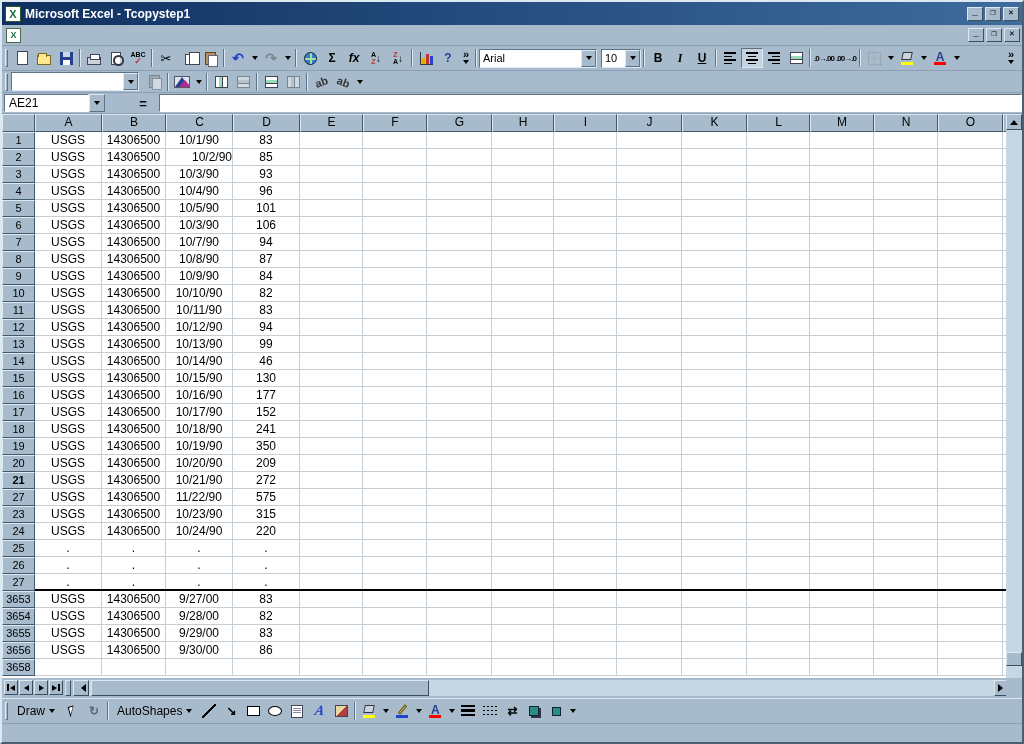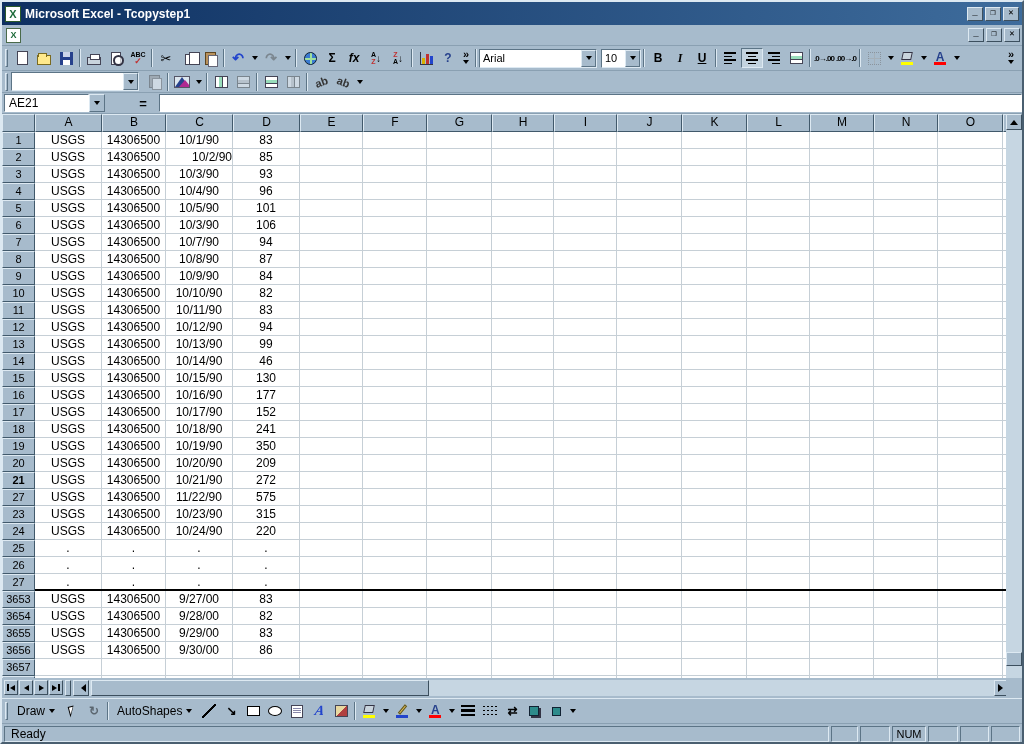--- a/index.html
+++ b/index.html
@@ -1055,39 +1055,20 @@
           <div class="cell" style="width: 63px;"></div>
           <div class="cell" style="width: 65px;"></div>
           <div class="cell" style="width: 65px;"></div>
           <div class="cell" style="width: 63px;"></div>
           <div class="cell" style="width: 64px;"></div>
           <div class="cell" style="width: 64px;"></div>
           <div class="cell" style="width: 65px;"></div>
           <div class="cell" style="width: 7px;"></div>
         </div>
         <div class="grid-row">
-          <div class="rowhdr">3657</div>
-          <div class="cell" style="width: 67px;"></div>
-          <div class="cell" style="width: 64px;"></div>
-          <div class="cell" style="width: 67px;"></div>
-          <div class="cell" style="width: 67px;"></div>
-          <div class="cell" style="width: 63px;"></div>
-          <div class="cell" style="width: 64px;"></div>
-          <div class="cell" style="width: 65px;"></div>
-          <div class="cell" style="width: 62px;"></div>
-          <div class="cell" style="width: 63px;"></div>
-          <div class="cell" style="width: 65px;"></div>
-          <div class="cell" style="width: 65px;"></div>
-          <div class="cell" style="width: 63px;"></div>
-          <div class="cell" style="width: 64px;"></div>
-          <div class="cell" style="width: 64px;"></div>
-          <div class="cell" style="width: 65px;"></div>
-          <div class="cell" style="width: 7px;"></div>
-        </div>
-        <div class="grid-row">
           <div class="rowhdr">3658</div>
           <div class="cell" style="width: 67px;"></div>
           <div class="cell" style="width: 64px;"></div>
           <div class="cell" style="width: 67px;"></div>
           <div class="cell" style="width: 67px;"></div>
           <div class="cell" style="width: 63px;"></div>
           <div class="cell" style="width: 64px;"></div>
           <div class="cell" style="width: 65px;"></div>
           <div class="cell" style="width: 62px;"></div>
           <div class="cell" style="width: 63px;"></div>
@@ -1233,23 +1214,14 @@
         <div class="ic-shadow"></div>
       </div>
     <div class="tbtn">
         <div class="ic-cube"></div>
       </div>
     <div class="drop">
         <div class="arr-dn"></div>
       </div>
   </div>
 
-  <div id="statusbar">
-    <div class="ready-panel">Ready</div>
-    <div class="stat-cell" style="width:27px;"></div>
-    <div class="stat-cell" style="width:30px;"></div>
-    <div class="stat-cell" style="width:34px;">NUM</div>
-    <div class="stat-cell" style="width:30px;"></div>
-    <div class="stat-cell" style="width:29px;"></div>
-    <div class="stat-cell" style="width:29px;"></div>
-  </div>
 
 </div>
 
 </body></html>

